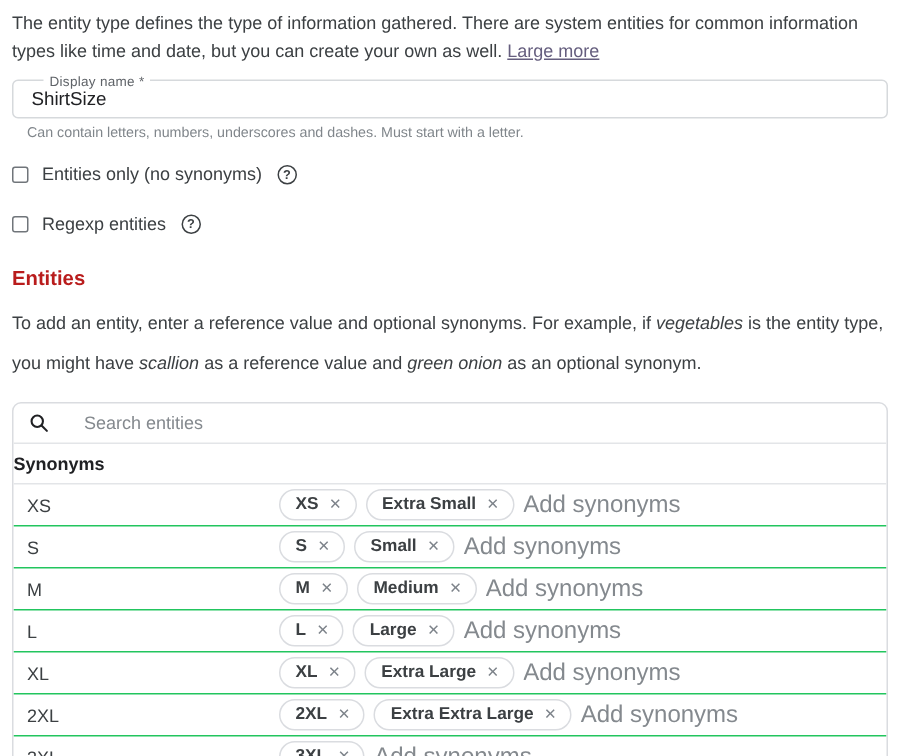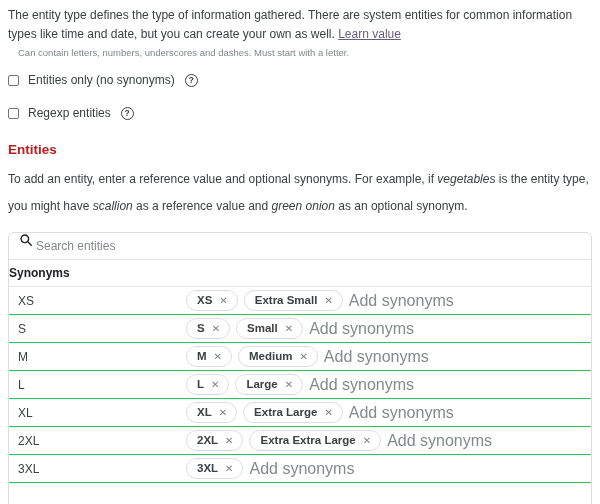--- a/index.html
+++ b/index.html
@@ -24,43 +24,47 @@
   .check-label { font-size:12px; color:#3c4043; }
   .help-icon { width:13px; height:13px; border:1.2px solid #3c4043; border-radius:50%; display:inline-flex; align-items:center; justify-content:center; font-size:8.5px; font-weight:700; color:#3c4043; margin-left:1px; cursor:pointer; flex:0 0 auto; }
 
   
   .section-heading { margin-top:22px; font-size:13.5px; font-weight:700; color:#b91c1c; }
   .desc { margin-top:9px; font-size:12px; line-height:27px; color:#3c4043; }
   .desc em { font-style:italic; }
 
   
   .card { margin-top:12px; border:1px solid #dadce0; border-radius:6px; width:584px; overflow:hidden; }
-  .search-row { display:flex; gap:3px; height:27px; padding:0 10px; border-bottom:1px solid #e3e5e8; }
+  .search-row { display:flex; align-items:center; gap:23px; height:27px; padding:0 10px; border-bottom:1px solid #e3e5e8; }
   .search-row input { flex:1; border:none; outline:none; font-size:12px; font-family:inherit; color:#202124; }
   input::placeholder { color:#84898e; opacity:1; }
   .grid-row { display:grid; grid-template-columns:177px 1fr; align-items:center; }
   .thead { height:27px; border-bottom:1px solid #e3e5e8; font-size:12px; font-weight:700; color:#202124; }
   .thead .c1 { padding-left:9px; }
   .trow { min-height:28px; border-bottom:1px solid #22c55e; font-size:12px; }
   .trow .c1 { padding-left:9px; color:#3c4043; cursor:text; }
   .syn-cell { display:flex; align-items:center; flex-wrap:wrap; gap:6px; padding:3px 8px 3px 0; }
   .chip { display:inline-flex; align-items:center; gap:7px; border:1px solid #dadce0; border-radius:12px; padding:2px 9px 2px 10px; background:#fff; color:#3c4043; font-weight:600; font-size:11.5px; line-height:15px; cursor:default; }
   .chip .x { color:#7d838a; font-size:10px; font-weight:400; cursor:pointer; }
   .add-syn { border:none; outline:none; font-size:16px; font-family:inherit; width:110px; color:#202124; background:transparent; }
   .tfoot { height:23px; font-size:12px; border-bottom:none; }
 
   .search-icon svg { display:block; }
 </style>
 </head>
 <body>
 
 <div class="page">
 
-  <p class="intro"><span>The entity type defines the type of information gathered. There are system entities for common information types like time and date, but you can create your own as well.</span> <a>Learn value</a></p>
-
+  <p class="intro"><span>The entity type defines the type of information gathered. There are system entities for common information types like time and date, but you can create your own as well.</span> <a>Large more</a></p>
+
+  <div class="field">
+    <span class="field-label">Display name *</span>
+    <input type="text" value="ShirtSize" style="">
+  </div>
   <div class="helper">Can contain letters, numbers, underscores and dashes. Must start with a letter.</div>
 
   <div class="check-row first">
     <span class="checkbox"></span>
     <span class="check-label">Entities only (no synonyms)</span>
     <span class="help-icon">?</span>
   </div>
 
   <div class="check-row">
     <span class="checkbox"></span>

